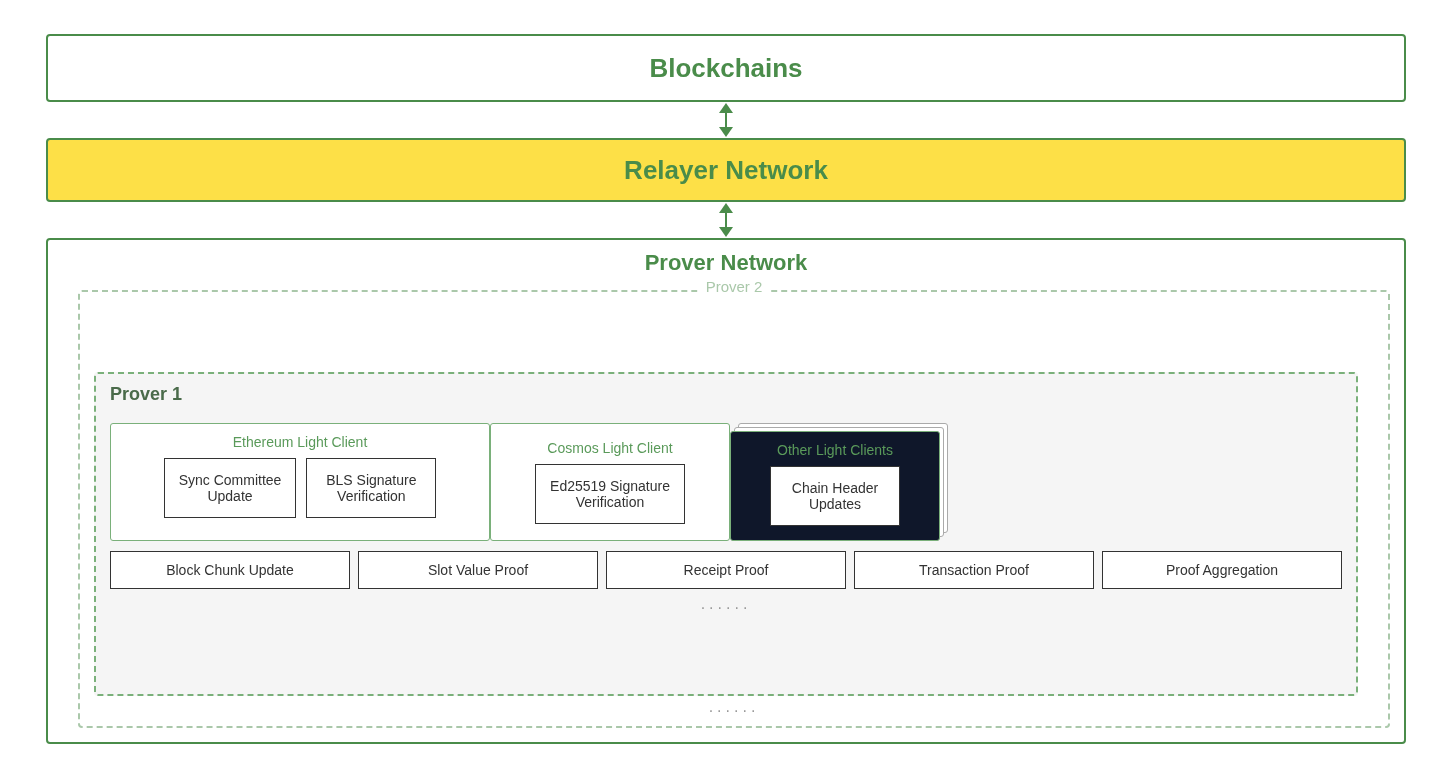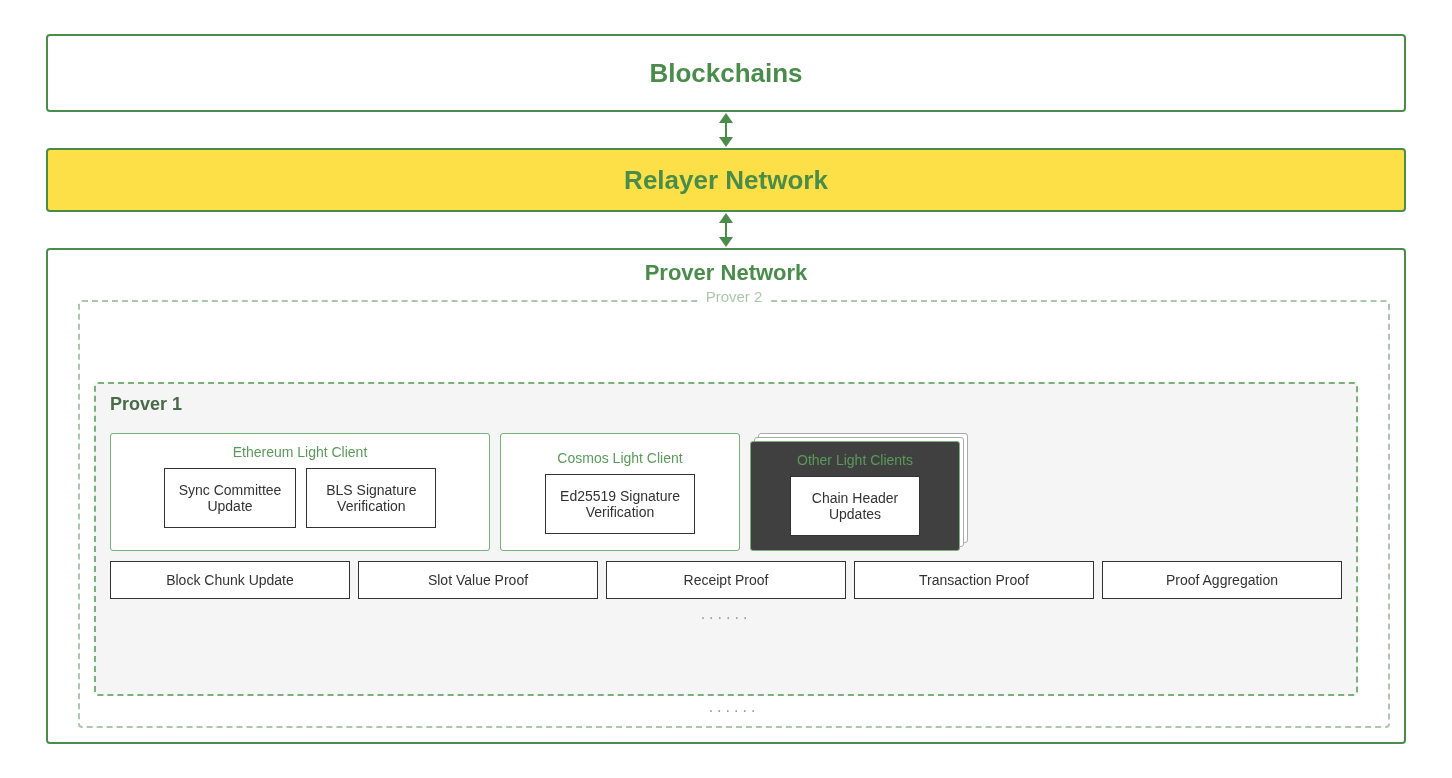--- a/index.html
+++ b/index.html
@@ -22,21 +22,21 @@
       gap: 0;
       padding: 20px;
     }
 
     
     .blockchains-box {
       border: 2px solid #4a8c4a;
       border-radius: 4px;
       padding: 18px 20px;
       position: relative;
-      height: 78px;
+      height: 68px;
       display: flex;
       align-items: center;
       justify-content: center;
       background: #fff;
     }
     .blockchains-label {
       font-size: 26px;
       font-weight: bold;
       color: #4a8c4a;
     }
@@ -198,21 +198,20 @@
     .prover1-title {
       font-size: 18px;
       font-weight: bold;
       color: #4a6b4a;
       margin-bottom: 18px;
     }
 
     
     .light-clients-row {
       display: flex;
-      gap: 10px;
       margin-bottom: 10px;
     }
 
     
     .eth-lc-box {
       border: 1.5px solid #7ab07a;
       border-radius: 3px;
       background: #fff;
       padding: 10px 12px;
       flex: 0 0 auto;
@@ -255,21 +254,21 @@
 
     
     .other-lc-wrapper {
       position: relative;
       flex: 0 0 auto;
       width: 210px;
     }
     .other-lc-box {
       border: 1.5px solid #7ab07a;
       border-radius: 3px;
-      background: #404040;
+      background: #0f172a;
       padding: 10px 12px;
       position: relative;
       z-index: 3;
       min-height: 100%;
     }
 
     
     .bottom-cards-row {
       display: flex;
       gap: 8px;

